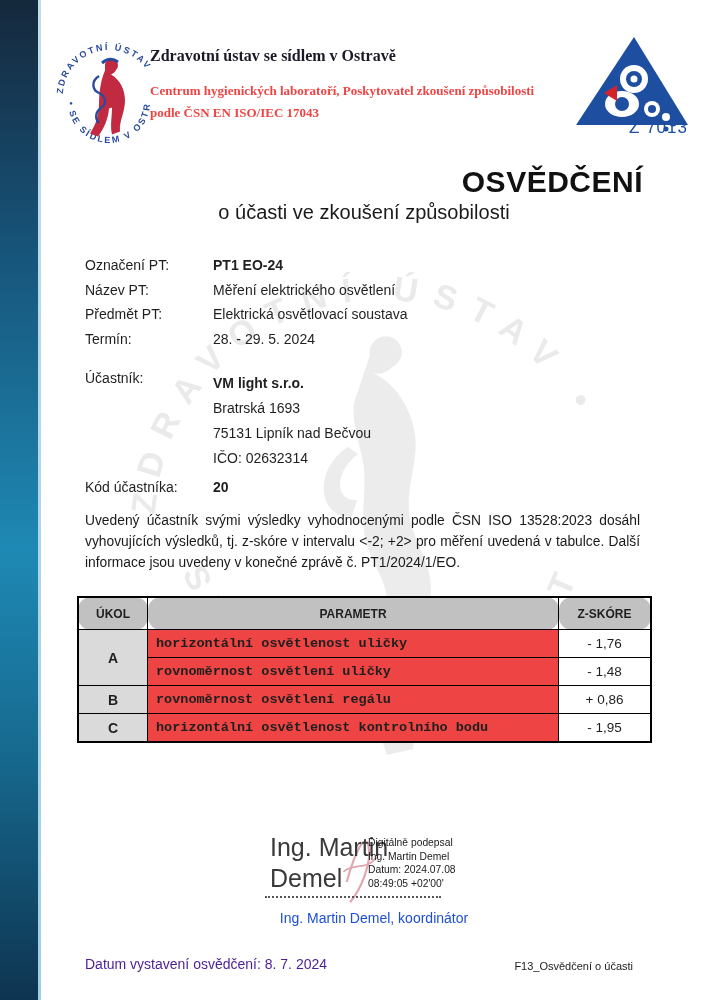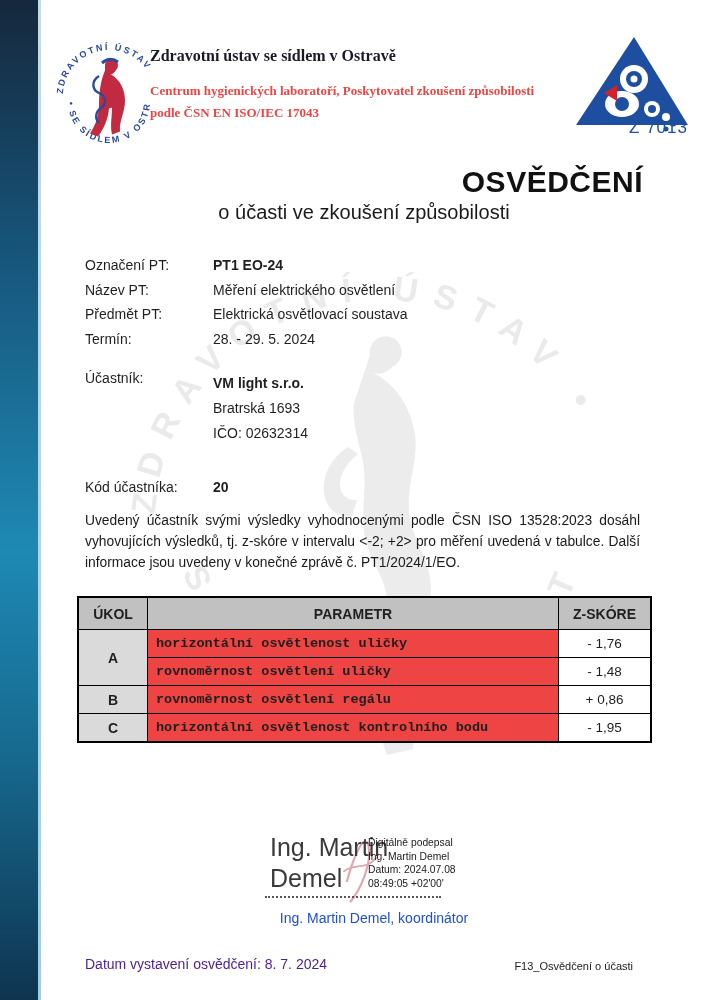--- a/index.html
+++ b/index.html
@@ -50,21 +50,21 @@
 
   .kod{left:85px;top:479px;font-size:14px;display:flex;}
 
   .paragraph{left:85px;top:510px;width:555px;font-size:13.8px;line-height:21px;
     text-align:justify;color:#1a1a1a;}
 
   
   .result-table{left:77px;top:596px;border-collapse:collapse;width:575px;
     border:2px solid #000;}
   .result-table th,.result-table td{border:1px solid #000;font-size:13.5px;}
-  .result-table th{background:#c1c1c1;height:29px;font-size:14px;}
+  .result-table th{background:#c1c1c1;height:29px;font-size:12px;border-radius:13px;}
   td.cell-task{width:66px;text-align:center;font-weight:700;background:#dadada;font-size:14px;}
   td.cell-param{background:#ef4444;font-weight:700;padding-left:8px;height:25px;font-family:Liberation Mono, monospace;}
   td.cell-z{width:89px;text-align:center;background:#ffffff;}
 
   
   .sig-name{left:270px;top:832px;font-size:25px;line-height:31px;color:#3a3a3a;}
   .sig-details{left:368px;top:836px;font-size:10.3px;line-height:13.5px;color:#1a1a1a;}
   .sig-flourish{left:338px;top:828px;}
   .sig-dotted{left:265px;top:882px;width:176px;height:14px;border-bottom:2px dotted #555;}
   .sig-caption{left:254px;top:910px;width:240px;text-align:center;font-size:14px;color:#1d4ed8;}
@@ -167,20 +167,21 @@
       <span>28. - 29. 5. 2024</span>
     </div>
   </div>
 
   <div class="abs participant">
     <div class="prow">
       <span class="flabel">Účastník:</span>
       <span class="pvals">
         <div class="bold">VM light s.r.o.</div>
         <div>Bratrská 1693</div>
+        <div>75131 Lipník nad Bečvou</div>
         <div>IČO: 02632314</div>
       </span>
     </div>
   </div>
 
   <div class="abs kod">
     <span class="flabel">Kód účastníka:</span>
     <span class="bold">20</span>
   </div>
 

